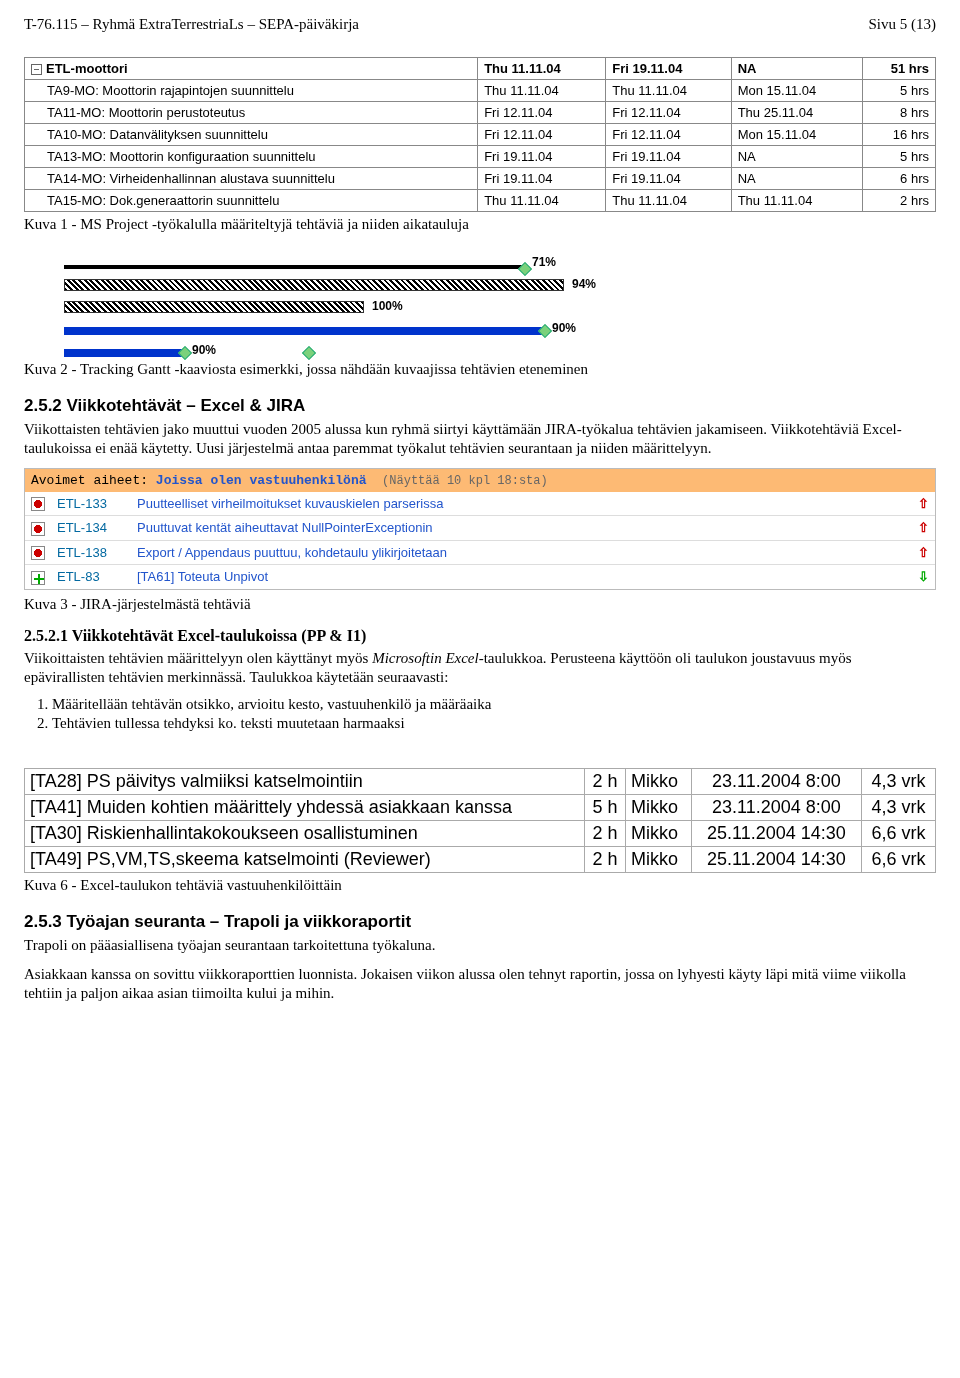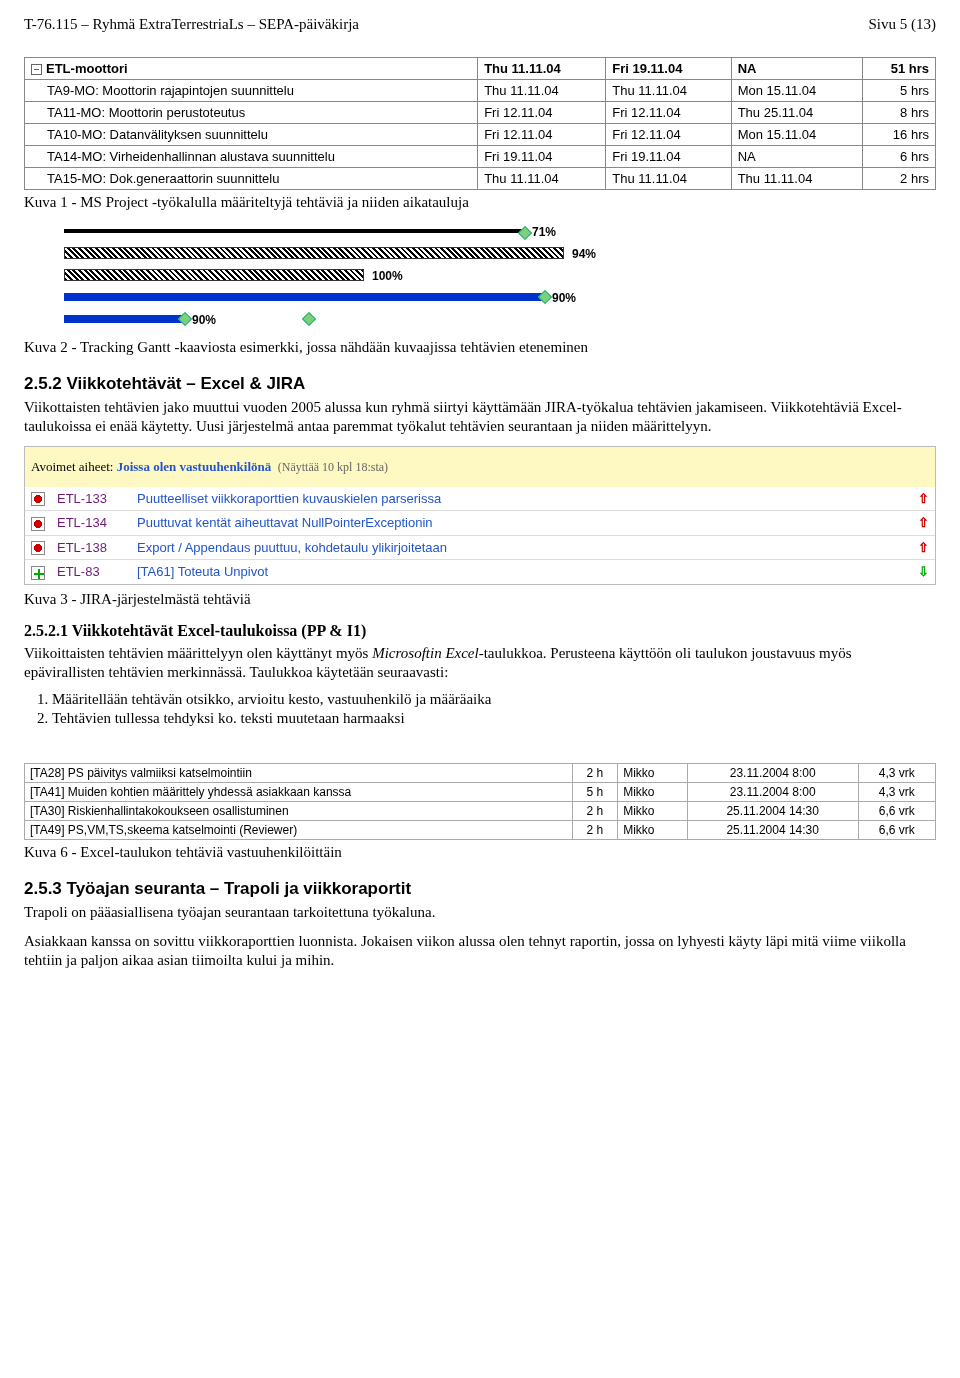--- a/index.html
+++ b/index.html
@@ -15,48 +15,48 @@
   .header-row { display: flex; justify-content: space-between; font-size: 15px; margin-bottom: 24px; }
   table { border-collapse: collapse; width: 100%; font-family: Arial, Helvetica, sans-serif; font-size: 13px; }
   .proj-table td, .proj-table th { border: 1px solid #888; padding: 3px 6px; text-align: left; white-space: nowrap; }
   .proj-table .num { text-align: right; }
   .proj-table tr:first-child td { font-weight: bold; }
   .indent { padding-left: 22px !important; }
   .boxminus { display: inline-block; width: 11px; height: 11px; border:1px solid #666; margin-right:4px; vertical-align: middle; position: relative; background:#fff;}
   .boxminus::after { content:""; position:absolute; left:2px; right:2px; top:4px; border-top:1px solid #666; }
   .caption { font-family: "Times New Roman", serif; font-size: 15px; margin: 4px 0 14px 0; }
   .gantt-wrap { margin: 6px 0 2px 0; }
-  .gantt-row { display: flex; align-items: flex-start; height: 22px; font-family: Arial, sans-serif; font-size: 12px; font-weight: bold; }
+  .gantt-row { display: flex; align-items: flex-end; height: 22px; font-family: Arial, sans-serif; font-size: 12px; font-weight: bold; }
   .bar-hatch { height: 12px; background: repeating-linear-gradient(45deg,#000 0,#000 2px,#fff 2px,#fff 4px); border:1px solid #333; }
   .bar-blue { height: 8px; background: #0033cc; margin-top:2px;}
   .bar-black { height: 4px; background: #000; margin-top:4px; position: relative;}
   .marker { display:inline-block; width:10px; height:10px; transform: rotate(45deg); background:#7bd17b; border:1px solid #2a7; position:absolute; top:-1px; }
   h2.sec { font-family: Arial, Helvetica, sans-serif; font-size: 17px; font-weight: bold; margin: 18px 0 4px 0; }
   h3.sub { font-family: "Times New Roman", serif; font-size: 16px; font-weight: bold; margin: 14px 0 2px 0; }
   p { margin: 4px 0 10px 0; line-height: 1.25; }
   em { font-style: italic; }
   ol.numlist { margin: 4px 0 10px 28px; padding:0; }
   ol.numlist li { margin: 2px 0; }
   .jira-box { border: 1px solid #bbb; margin: 6px 0; }
-  .jira-head { background: #fef9c3; padding: 12px 6px; font-family: Liberation Serif, serif; font-size: 13px; }
+  .jira-head { background: #fdba74; padding: 4px 6px; font-family: Liberation Mono, monospace; font-size: 13px; }
   .jira-head .lbl { color:#000; }
   .jira-head .blue { color: #2255cc; font-weight: bold; }
   .jira-head .note { color:#666; font-size:12px; }
   .jira-table td { border-top: 1px solid #ddd; padding: 4px 6px; font-family: Arial; font-size: 13px; }
   .jira-table tr:first-child td { border-top: none; }
   .icon-square { display:inline-block; width:14px; height:14px; border:1px solid #888; vertical-align:middle; position:relative;}
   .icon-bug { background: radial-gradient(circle at center,#c00 0,#c00 4px,transparent 4px); }
   .icon-plus { background:#fff; }
   .icon-plus::before { content:""; position:absolute; left:6px; top:2px; width:2px; height:10px; background:#0a0;}
   .icon-plus::after { content:""; position:absolute; top:6px; left:2px; height:2px; width:10px; background:#0a0;}
-  .jira-key { color:#701a75; }
+  .jira-key { color:#0369a1; }
   .jira-link { color:#2255cc; }
   .arrow-up-red { color:#c00; font-weight:bold; }
   .arrow-dn-green { color:#0a0; font-weight:bold; }
-  .excel-table { font-family: Arial; font-size: 12px; }
+  .excel-table { font-family: Arial; font-size: 18px; }
   .excel-table td { border:1px solid #aaa; padding: 2px 5px; background:#fff; white-space: nowrap;}
   .excel-table .col-r { text-align: center; }
   .blankband { height: 26px; }
 </style>
 </head>
 <body>
 
 <div class="header-row">
   <span>T-76.115 – Ryhmä ExtraTerrestriaLs – SEPA-päiväkirja</span>
   <span>Sivu 5 (13)</span>
@@ -86,20 +86,27 @@
         <td class="num">8 hrs</td>
       </tr>
   <tr>
         <td class="indent">TA10-MO: Datanvälityksen suunnittelu</td>
         <td>Fri 12.11.04</td>
         <td>Fri 12.11.04</td>
         <td>Mon 15.11.04</td>
         <td class="num">16 hrs</td>
       </tr>
   <tr>
+        <td class="indent">TA13-MO: Moottorin konfiguraation suunnittelu</td>
+        <td>Fri 19.11.04</td>
+        <td>Fri 19.11.04</td>
+        <td>NA</td>
+        <td class="num">5 hrs</td>
+      </tr>
+  <tr>
         <td class="indent">TA14-MO: Virheidenhallinnan alustava suunnittelu</td>
         <td>Fri 19.11.04</td>
         <td>Fri 19.11.04</td>
         <td>NA</td>
         <td class="num">6 hrs</td>
       </tr>
   <tr>
         <td class="indent">TA15-MO: Dok.generaattorin suunnittelu</td>
         <td>Thu 11.11.04</td>
         <td>Thu 11.11.04</td>
@@ -153,21 +160,21 @@
   <div class="jira-head">
     <span class="lbl">Avoimet aiheet:</span>
     <span class="blue">Joissa olen vastuuhenkilönä</span>&nbsp;
     <span class="note">(Näyttää 10 kpl 18:sta)</span>
   </div>
   <table class="jira-table">
     <tbody>
         <tr>
       <td style="width:22px"><span class="icon-square icon-bug"></span></td>
       <td style="width:80px" class="jira-key">ETL-133</td>
-      <td class="jira-link">Puutteelliset viikkoraporttien kuvauskielen parserissa</td>
+      <td class="jira-link">Puutteelliset virheilmoitukset kuvauskielen parserissa</td>
       <td style="width:22px"><span class="arrow-up-red">⇧</span></td>
     </tr>
     <tr>
       <td><span class="icon-square icon-bug"></span></td>
       <td class="jira-key">ETL-134</td>
       <td class="jira-link">Puuttuvat kentät aiheuttavat NullPointerExceptionin</td>
       <td><span class="arrow-up-red">⇧</span></td>
     </tr>
     <tr>
       <td><span class="icon-square icon-bug"></span></td>

